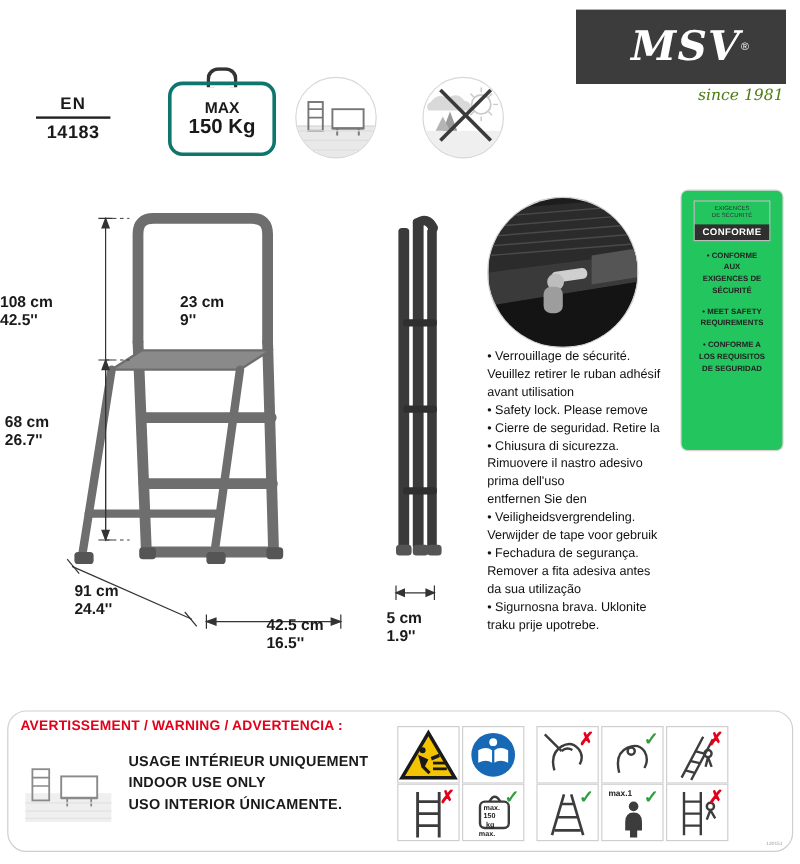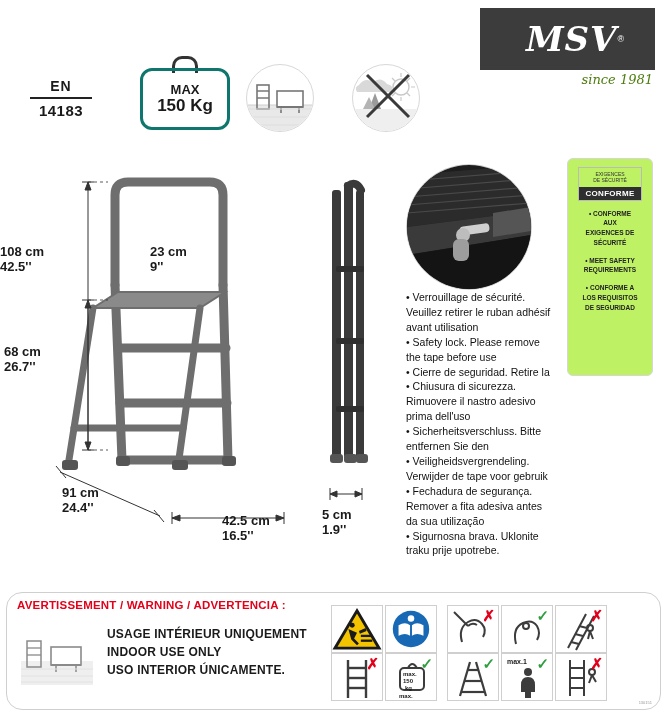--- a/index.html
+++ b/index.html
@@ -56,21 +56,21 @@
   .circ{
     position:absolute;width:66px;height:66px;border-radius:50%;
     border:1px solid #d8d8d8;background:#fff;overflow:hidden;
   }
   .circ.one{left:246px;top:64px;}
   .circ.two{left:352px;top:64px;}
 
   
   .conform{
     position:absolute;right:14px;top:158px;width:86px;height:218px;
-    border:1px solid #d6d6d6;border-radius:6px;background:#bef264;
+    border:1px solid #d6d6d6;border-radius:6px;background:#22c55e;
     padding:8px 5px;box-sizing:border-box;text-align:center;
   }
   .conform .seal{
     width:62px;margin:0 auto 6px;border:1px solid #bbb;
   }
   .conform .seal .top{font-size:5px;line-height:1.25;padding:3px 1px;color:#333;}
   .conform .seal .bot{background:#2f2f2f;color:#fff;font-size:8px;font-weight:bold;padding:2px 0;letter-spacing:.3px;}
   .conform p{font-size:6.5px;line-height:1.5;margin:8px 0;color:#222;font-weight:bold;}
 
   
@@ -346,26 +346,24 @@
       </g>
       <polygon points="86,48 124,42 124,66 86,72" fill="#555"></polygon>
     </svg>
   </div>
 
   <div class="safety">
     <div>• Verrouillage de sécurité.</div>
     <div>Veuillez retirer le ruban adhésif</div>
     <div>avant utilisation</div>
     <div>• Safety lock. Please remove</div>
-    <div>the tape before use</div>
     <div>• Cierre de seguridad. Retire la</div>
     <div>• Chiusura di sicurezza.</div>
     <div>Rimuovere il nastro adesivo</div>
     <div>prima dell'uso</div>
-    <div>• Sicherheitsverschluss. Bitte</div>
     <div>entfernen Sie den</div>
     <div>• Veiligheidsvergrendeling.</div>
     <div>Verwijder de tape voor gebruik</div>
     <div>• Fechadura de segurança.</div>
     <div>Remover a fita adesiva antes</div>
     <div>da sua utilização</div>
     <div>• Sigurnosna brava. Uklonite</div>
     <div>traku prije upotrebe.</div>
   </div>
 

